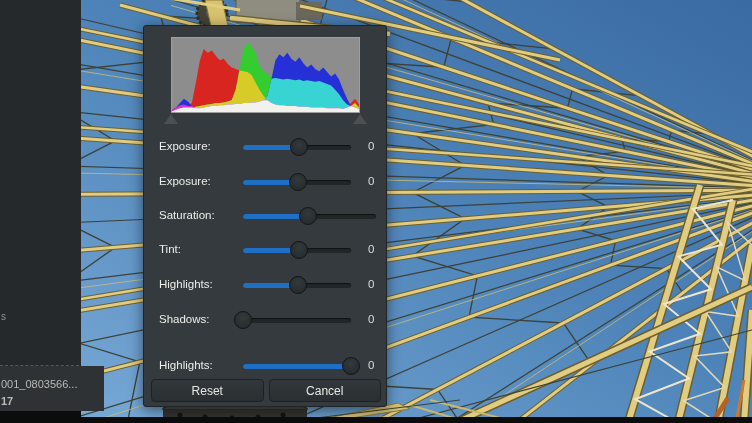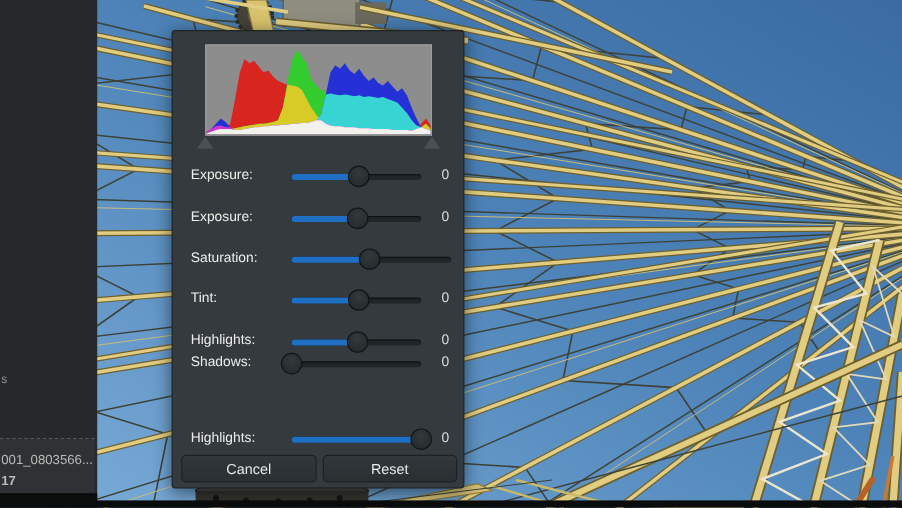--- a/index.html
+++ b/index.html
@@ -6,21 +6,21 @@
   body{width:752px;height:423px;position:relative;overflow:hidden;background:#000;
        font-family:"Liberation Sans",sans-serif;}
 
   
   #photo{position:absolute;left:0;top:0;width:752px;height:423px;}
 
   
   #sidebar{position:absolute;left:0;top:0;width:81px;height:423px;background:#26292b;}
   #sidebar .frag{position:absolute;left:1px;top:311px;font-size:10px;color:#8f928f;}
   #sidebar .dash{position:absolute;left:0;top:365px;width:79px;border-top:1px dashed #54585a;}
-  #thumb-panel{position:absolute;left:0;top:366px;width:79px;height:45px;background:#2e3234;}
+  #thumb-panel{position:absolute;left:0;top:366px;width:79px;height:45px;background:#2e3234;padding-left:25px;}
   #thumb-panel .l1{position:absolute;left:1px;top:12px;font-size:11px;color:#b9bbb8;white-space:nowrap;}
   #thumb-panel .l2{position:absolute;left:1px;top:29px;font-size:11px;color:#b9bbb8;font-weight:bold;}
   #sidebar-bottom{position:absolute;left:0;top:411px;width:81px;height:12px;background:#0b0c0c;}
   #bottombar{position:absolute;left:0;top:417px;width:752px;height:6px;background:#0b0c0c;}
 
   
   #dialog{position:absolute;left:143px;top:25px;width:244px;height:382px;box-sizing:border-box;
           background:#343a3d;border:1px solid #1f2426;border-radius:3px;
           box-shadow:0 3px 14px rgba(0,0,0,.5);}
   #hist-box{position:absolute;left:27px;top:11px;width:189px;height:76px;background:#8d8d8d;
@@ -216,34 +216,34 @@
         <span class="sval">0</span>
       </div>
       <div class="srow" style="top: 249px;">
         <span class="slabel">Highlights:</span>
         <div class="track">
           <div class="fill" style="width: 55px;"></div>
           <div class="thumb" style="left: 46px;"></div>
         </div>
         <span class="sval">0</span>
       </div>
-      <div class="srow" style="top: 267px;">
+      <div class="srow" style="top: 284px;">
         <span class="slabel">Shadows:</span>
         <div class="track">
           <div class="fill" style="width: 0px;"></div>
           <div class="thumb" style="left: -9px;"></div>
         </div>
         <span class="sval">0</span>
       </div>
       <div class="srow" style="top: 330px;">
         <span class="slabel">Highlights:</span>
         <div class="track">
           <div class="fill" style="width: 108px;"></div>
           <div class="thumb" style="left: 99px;"></div>
         </div>
         <span class="sval">0</span>
       </div>
     </div>
   <div id="dialog-buttons">
+      <div class="btn">Reset</div>
       <div class="btn">Cancel</div>
-      <div class="btn">Reset</div>
     </div>
 </div>
 
 </body></html>

